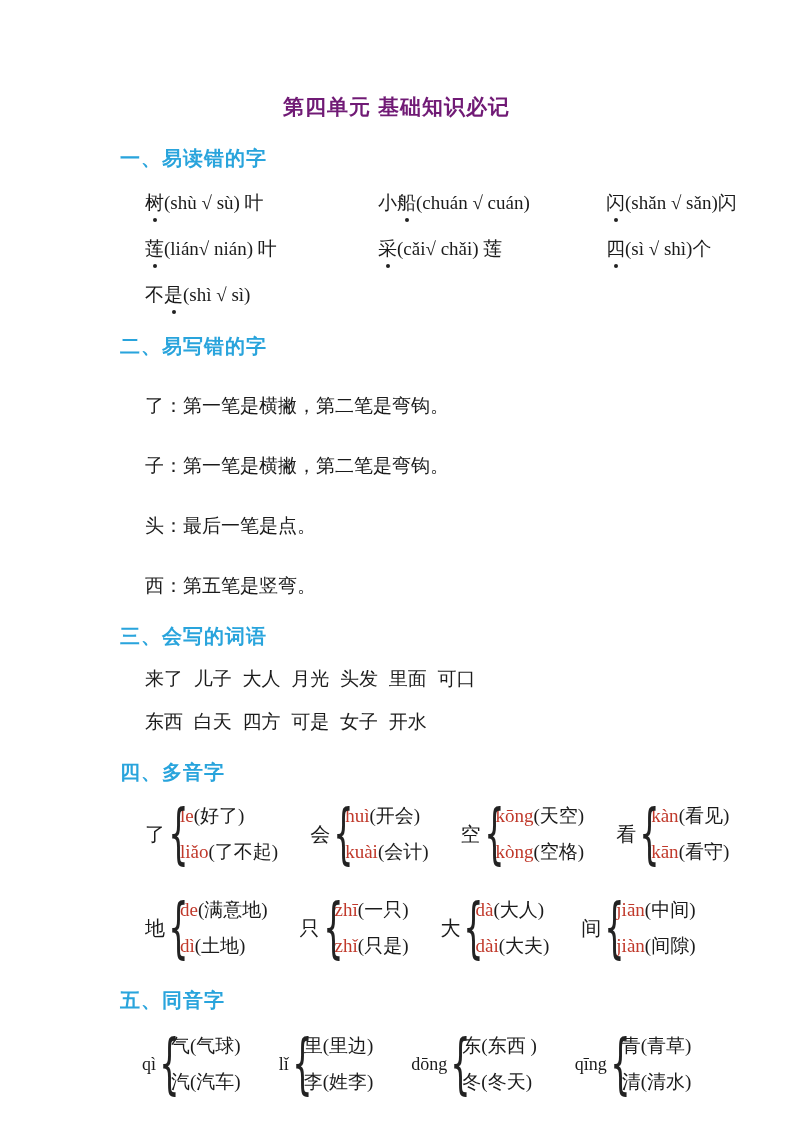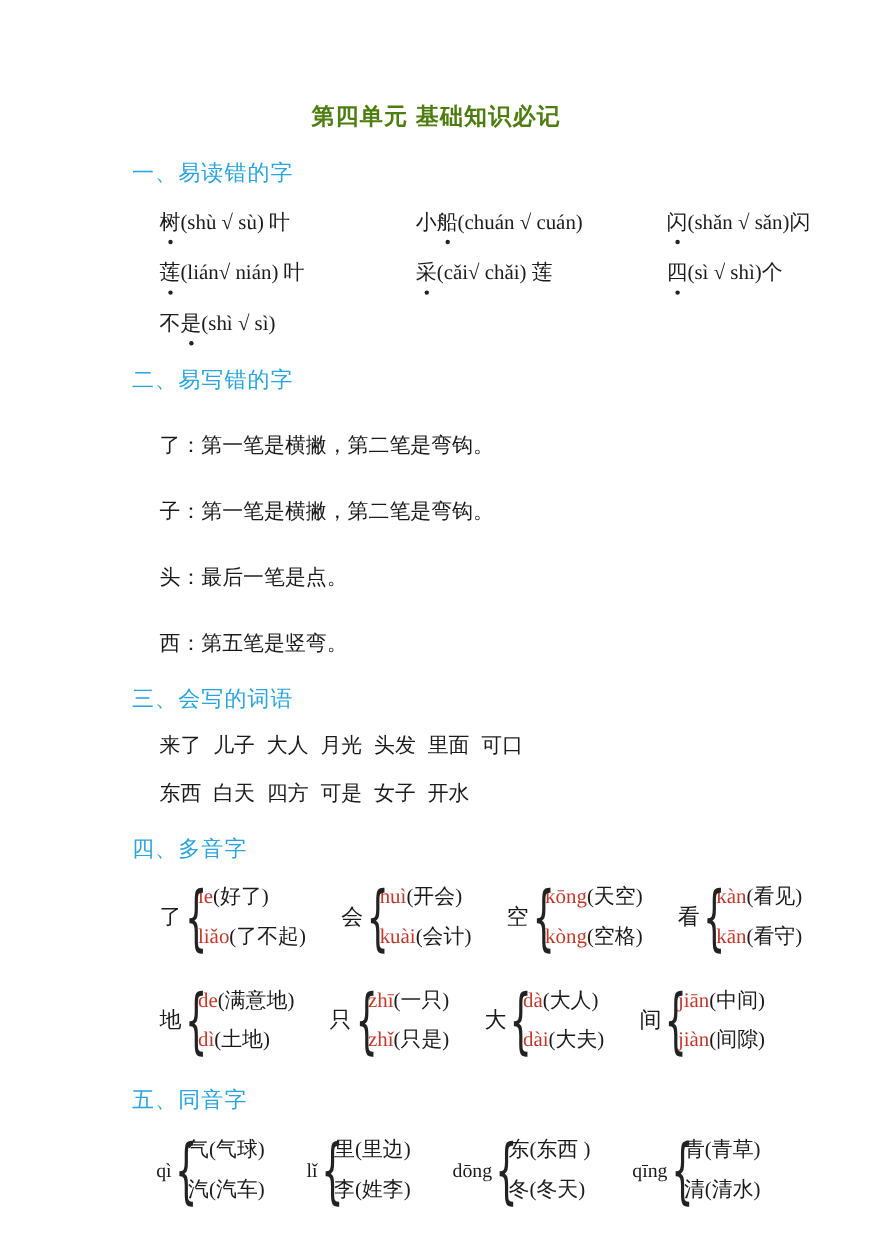--- a/index.html
+++ b/index.html
@@ -6,28 +6,28 @@
   body{
     width:793px;height:1122px;background:#ffffff;color:#1b1b1b;
     font-family:"Liberation Serif","DejaVu Serif",serif;
     -webkit-font-smoothing:antialiased;
   }
   .page{position:relative;width:793px;height:1122px;overflow:hidden;background:#fff;}
 
   .doc-title{
     padding-top:92px;text-align:center;
     font-family:"Liberation Sans","DejaVu Sans",sans-serif;
-    font-weight:700;font-size:21px;line-height:30px;color:#4d7c0f;
+    font-weight:700;font-size:21px;line-height:30px;color:#701a75;
     letter-spacing:1px;
   }
 
   .sec-heading{
     margin:22px 120px 0 120px;
     font-family:"Liberation Sans","DejaVu Sans",sans-serif;
-    font-weight:400;font-size:20px;line-height:28px;
+    font-weight:700;font-size:20px;line-height:28px;
     color:var(--heading-blue,#29a4dc);
     letter-spacing:1px;
   }
 
   
   .read-row{
     display:grid;grid-template-columns:185px 180px 1fr;
     margin:16px 70px 0 145px;
     font-size:19px;line-height:30px;white-space:nowrap;gap:48px;
   }

